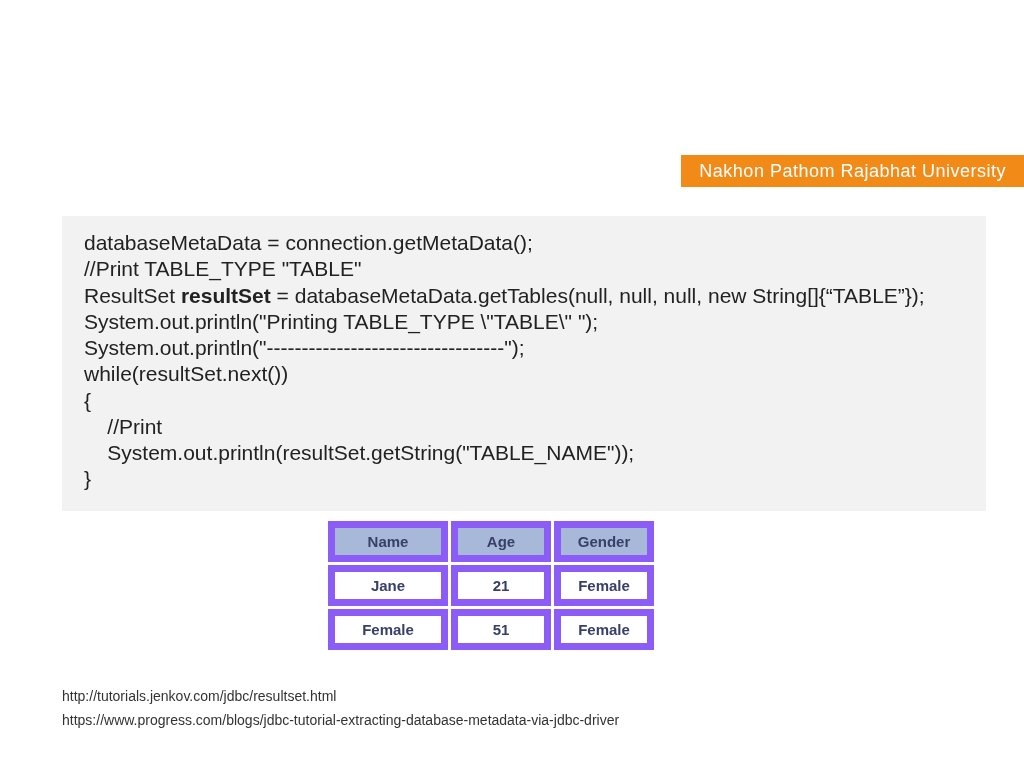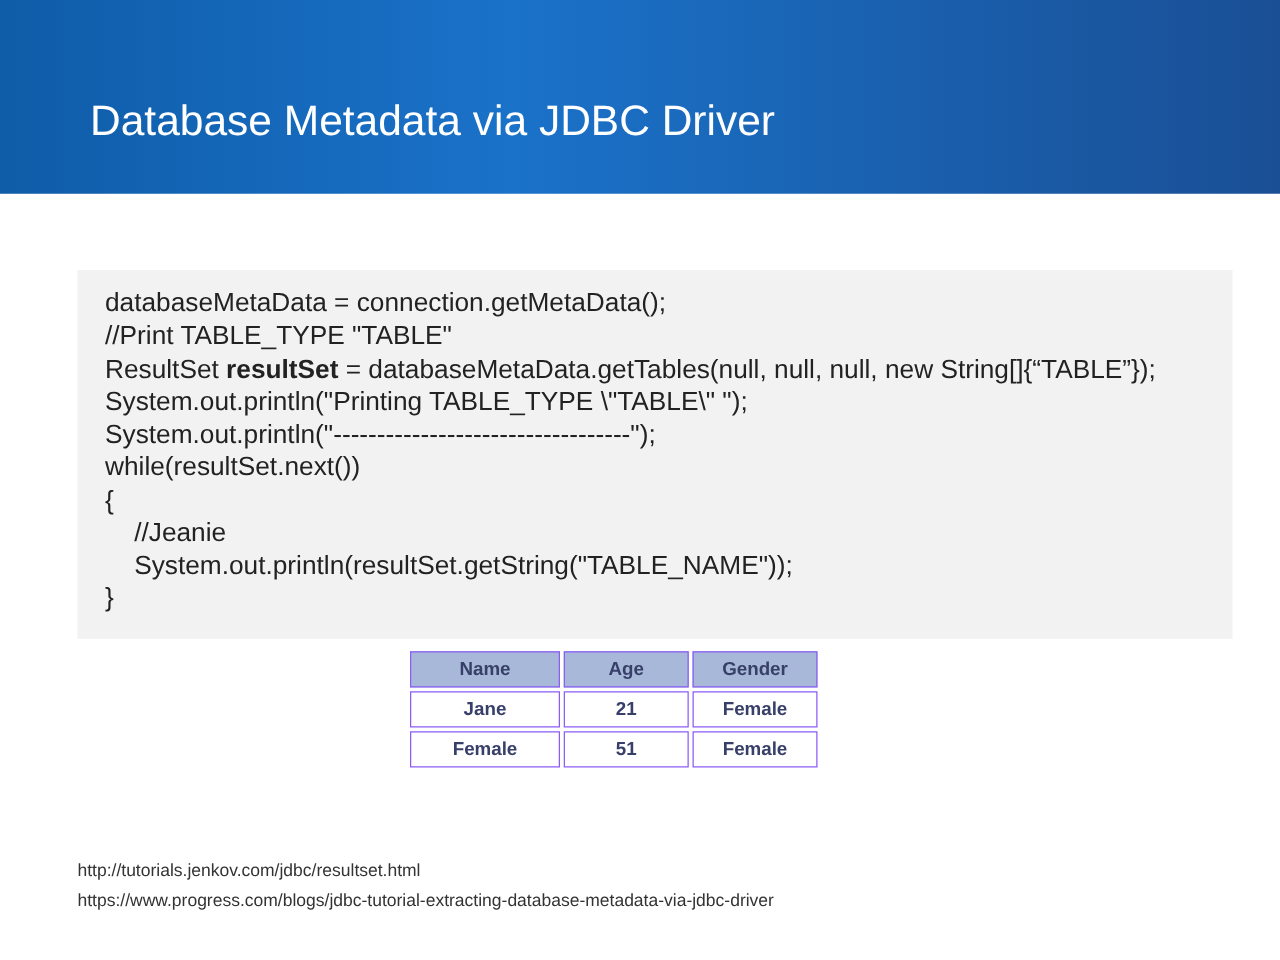--- a/index.html
+++ b/index.html
@@ -40,21 +40,21 @@
   .code-block .bold { font-weight: 700; }
 
   .data-table {
     position: absolute;
     top: 518px; left: 325px;
     border-collapse: separate;
     border-spacing: 3px;
     font-size: 15px;
   }
   .data-table th, .data-table td {
-    border: 1px solid #8b5cf6;
+    border: 7px solid #8b5cf6;
     padding: 5px 0;
     text-align: center;
   }
   .data-table th {
     background: #a7b8d8;
     color: #38406a;
     font-weight: 700;
   }
   .data-table th.c0 { width: 120px; }
   .data-table th.c1 { width: 100px; text-align: center; }
@@ -67,33 +67,31 @@
     font-size: 14px;
     color: #333;
   }
   .refs a { display: block; margin-top: 8px; color: #333; text-decoration: none; }
 </style>
 </head>
 <body>
 
 <div class="slide">
 
-  <div class="title-bar">
-    <h1>Database Metadata via JDBC Driver</h1>
-  </div>
 
+  <div class="subtitle-ribbon">Nakhon Pathom Rajabhat University</div>
 
   <div class="code-block"><span>databaseMetaData = connection.getMetaData();</span>
 <span>//Print TABLE_TYPE "TABLE"</span>
 <span>ResultSet </span><span class="bold">resultSet</span><span> = databaseMetaData.getTables(null, null, null, new String[]{“TABLE”});</span>
 <span>System.out.println("Printing TABLE_TYPE \"TABLE\" ");</span>
 <span>System.out.println("----------------------------------");</span>
 <span>while(resultSet.next())</span>
 <span>{</span>
-<span>    //Jeanie</span>
+<span>    //Print</span>
 <span>    System.out.println(resultSet.getString("TABLE_NAME"));</span>
 <span>}</span></div>
 
   <table class="data-table">
     <tbody>
         <tr>
       <th class="c0">Name</th>
       <th class="c1">Age</th>
       <th class="c2">Gender</th>
     </tr>

